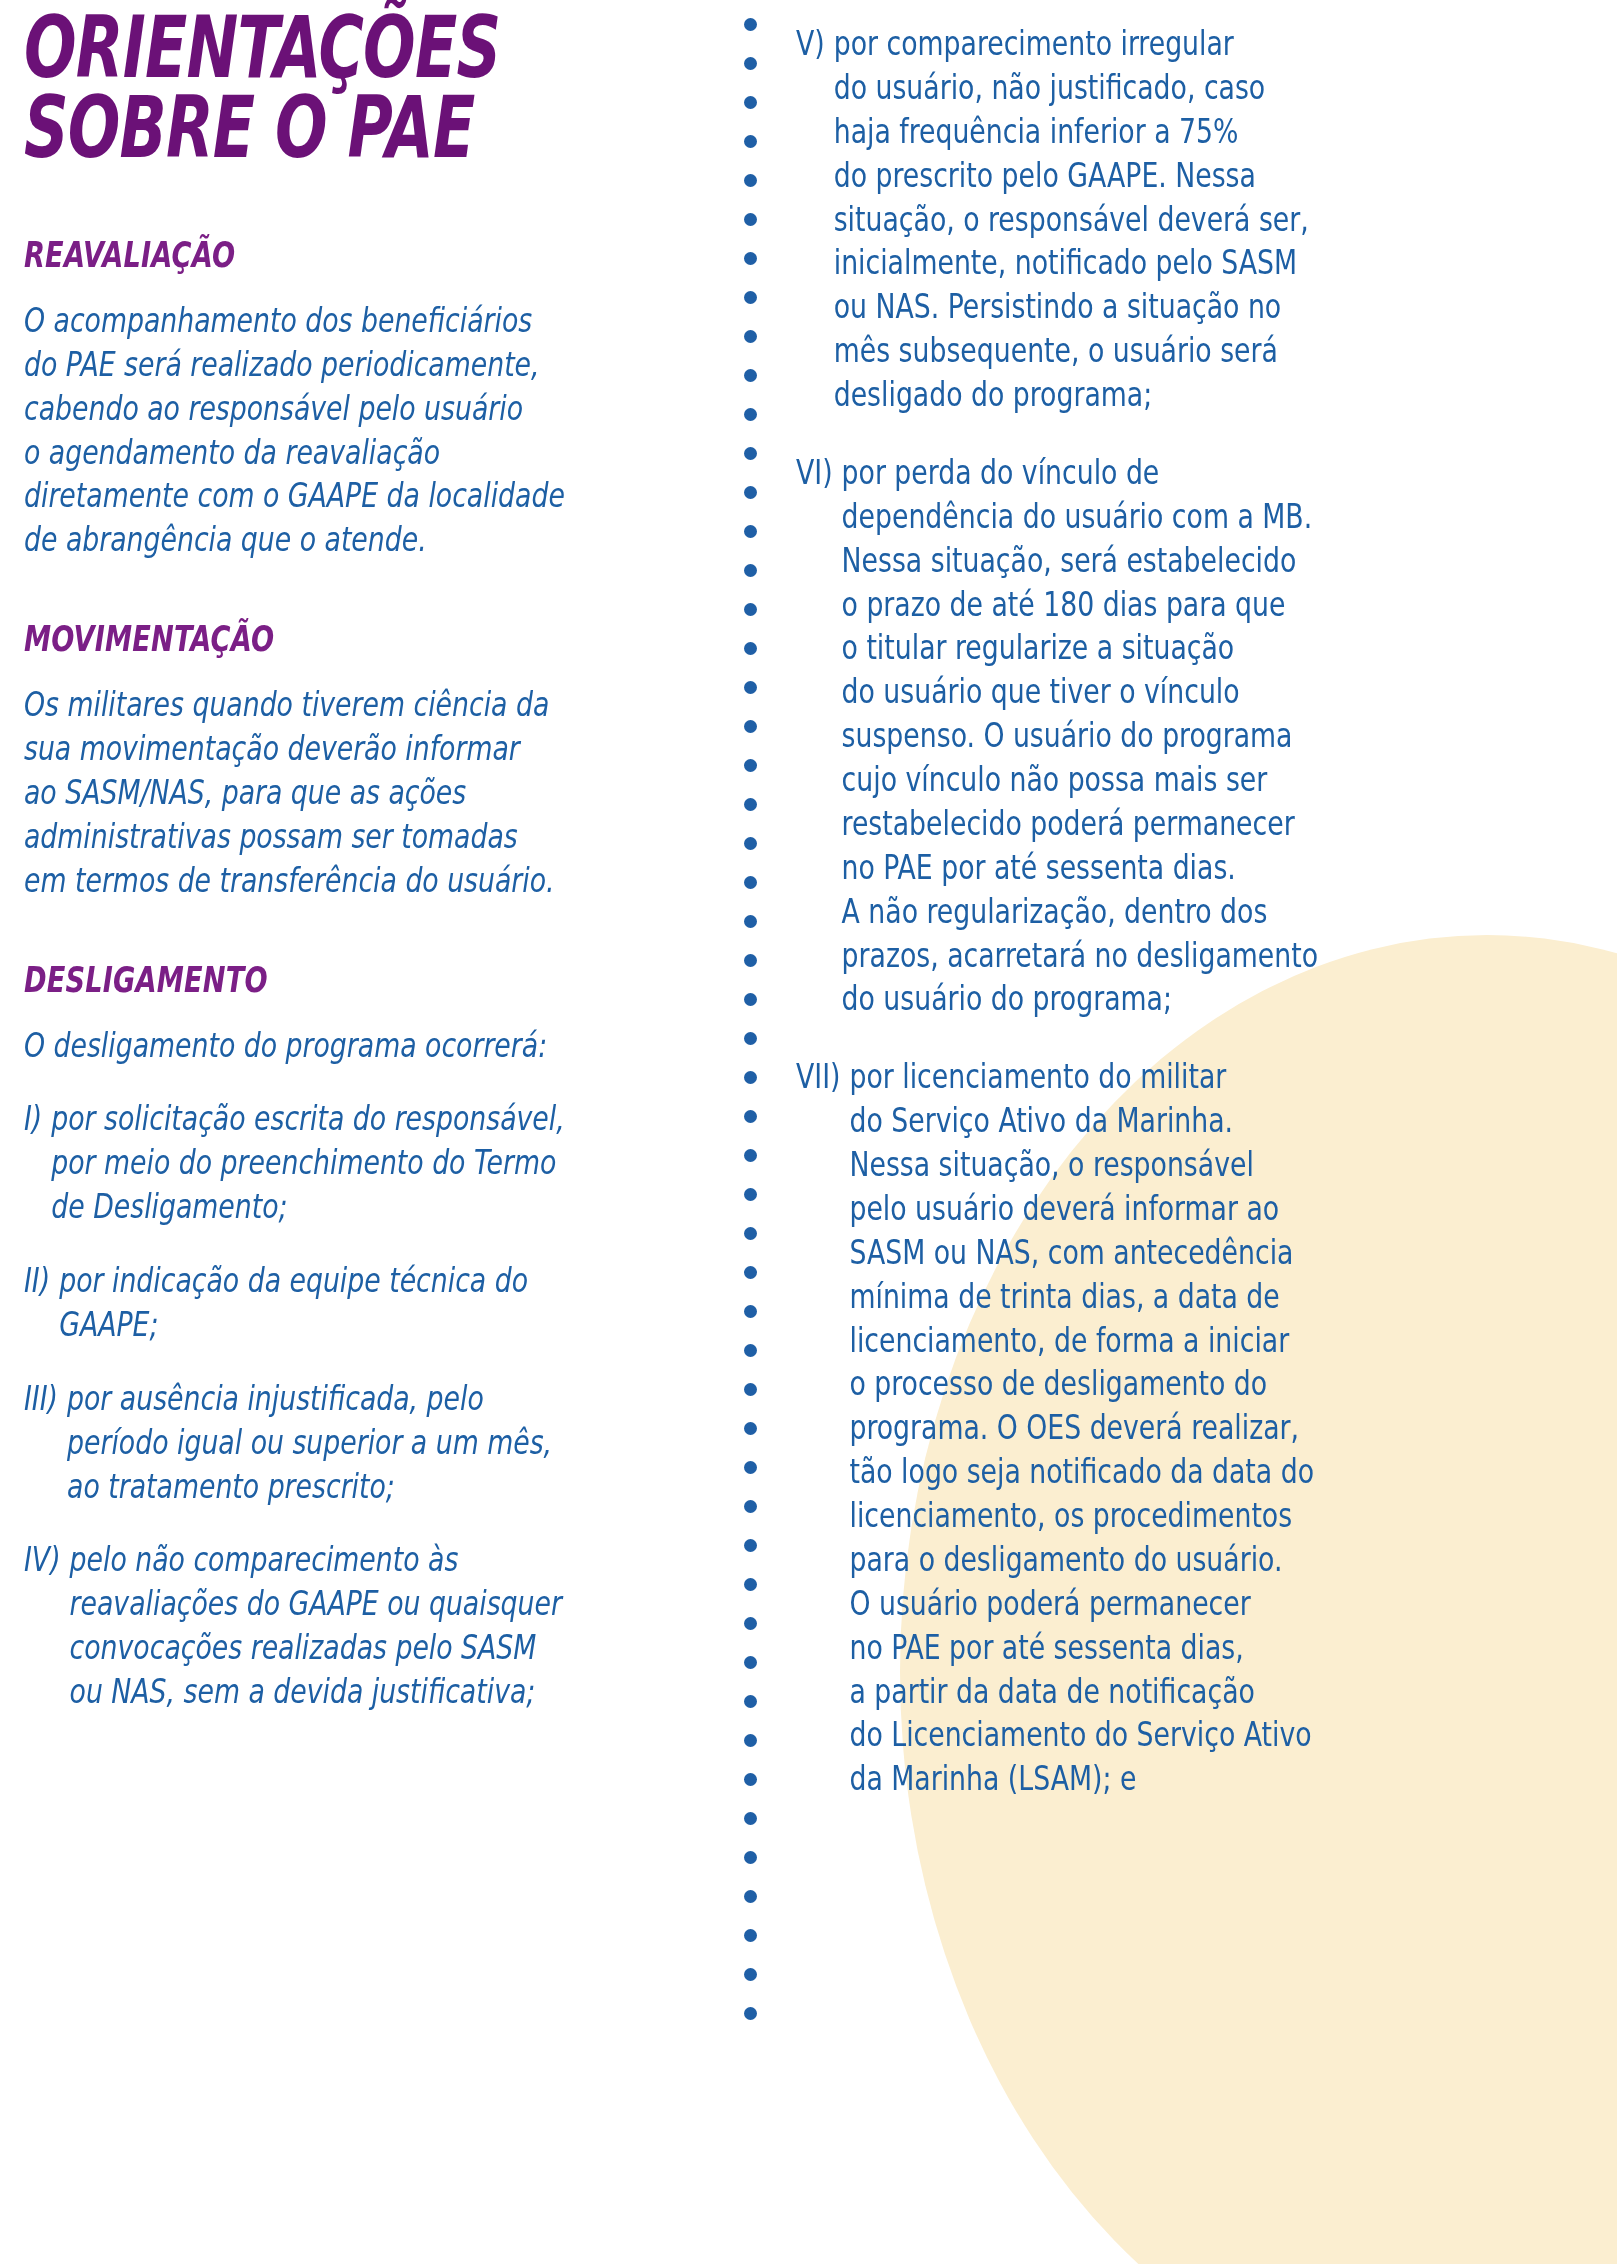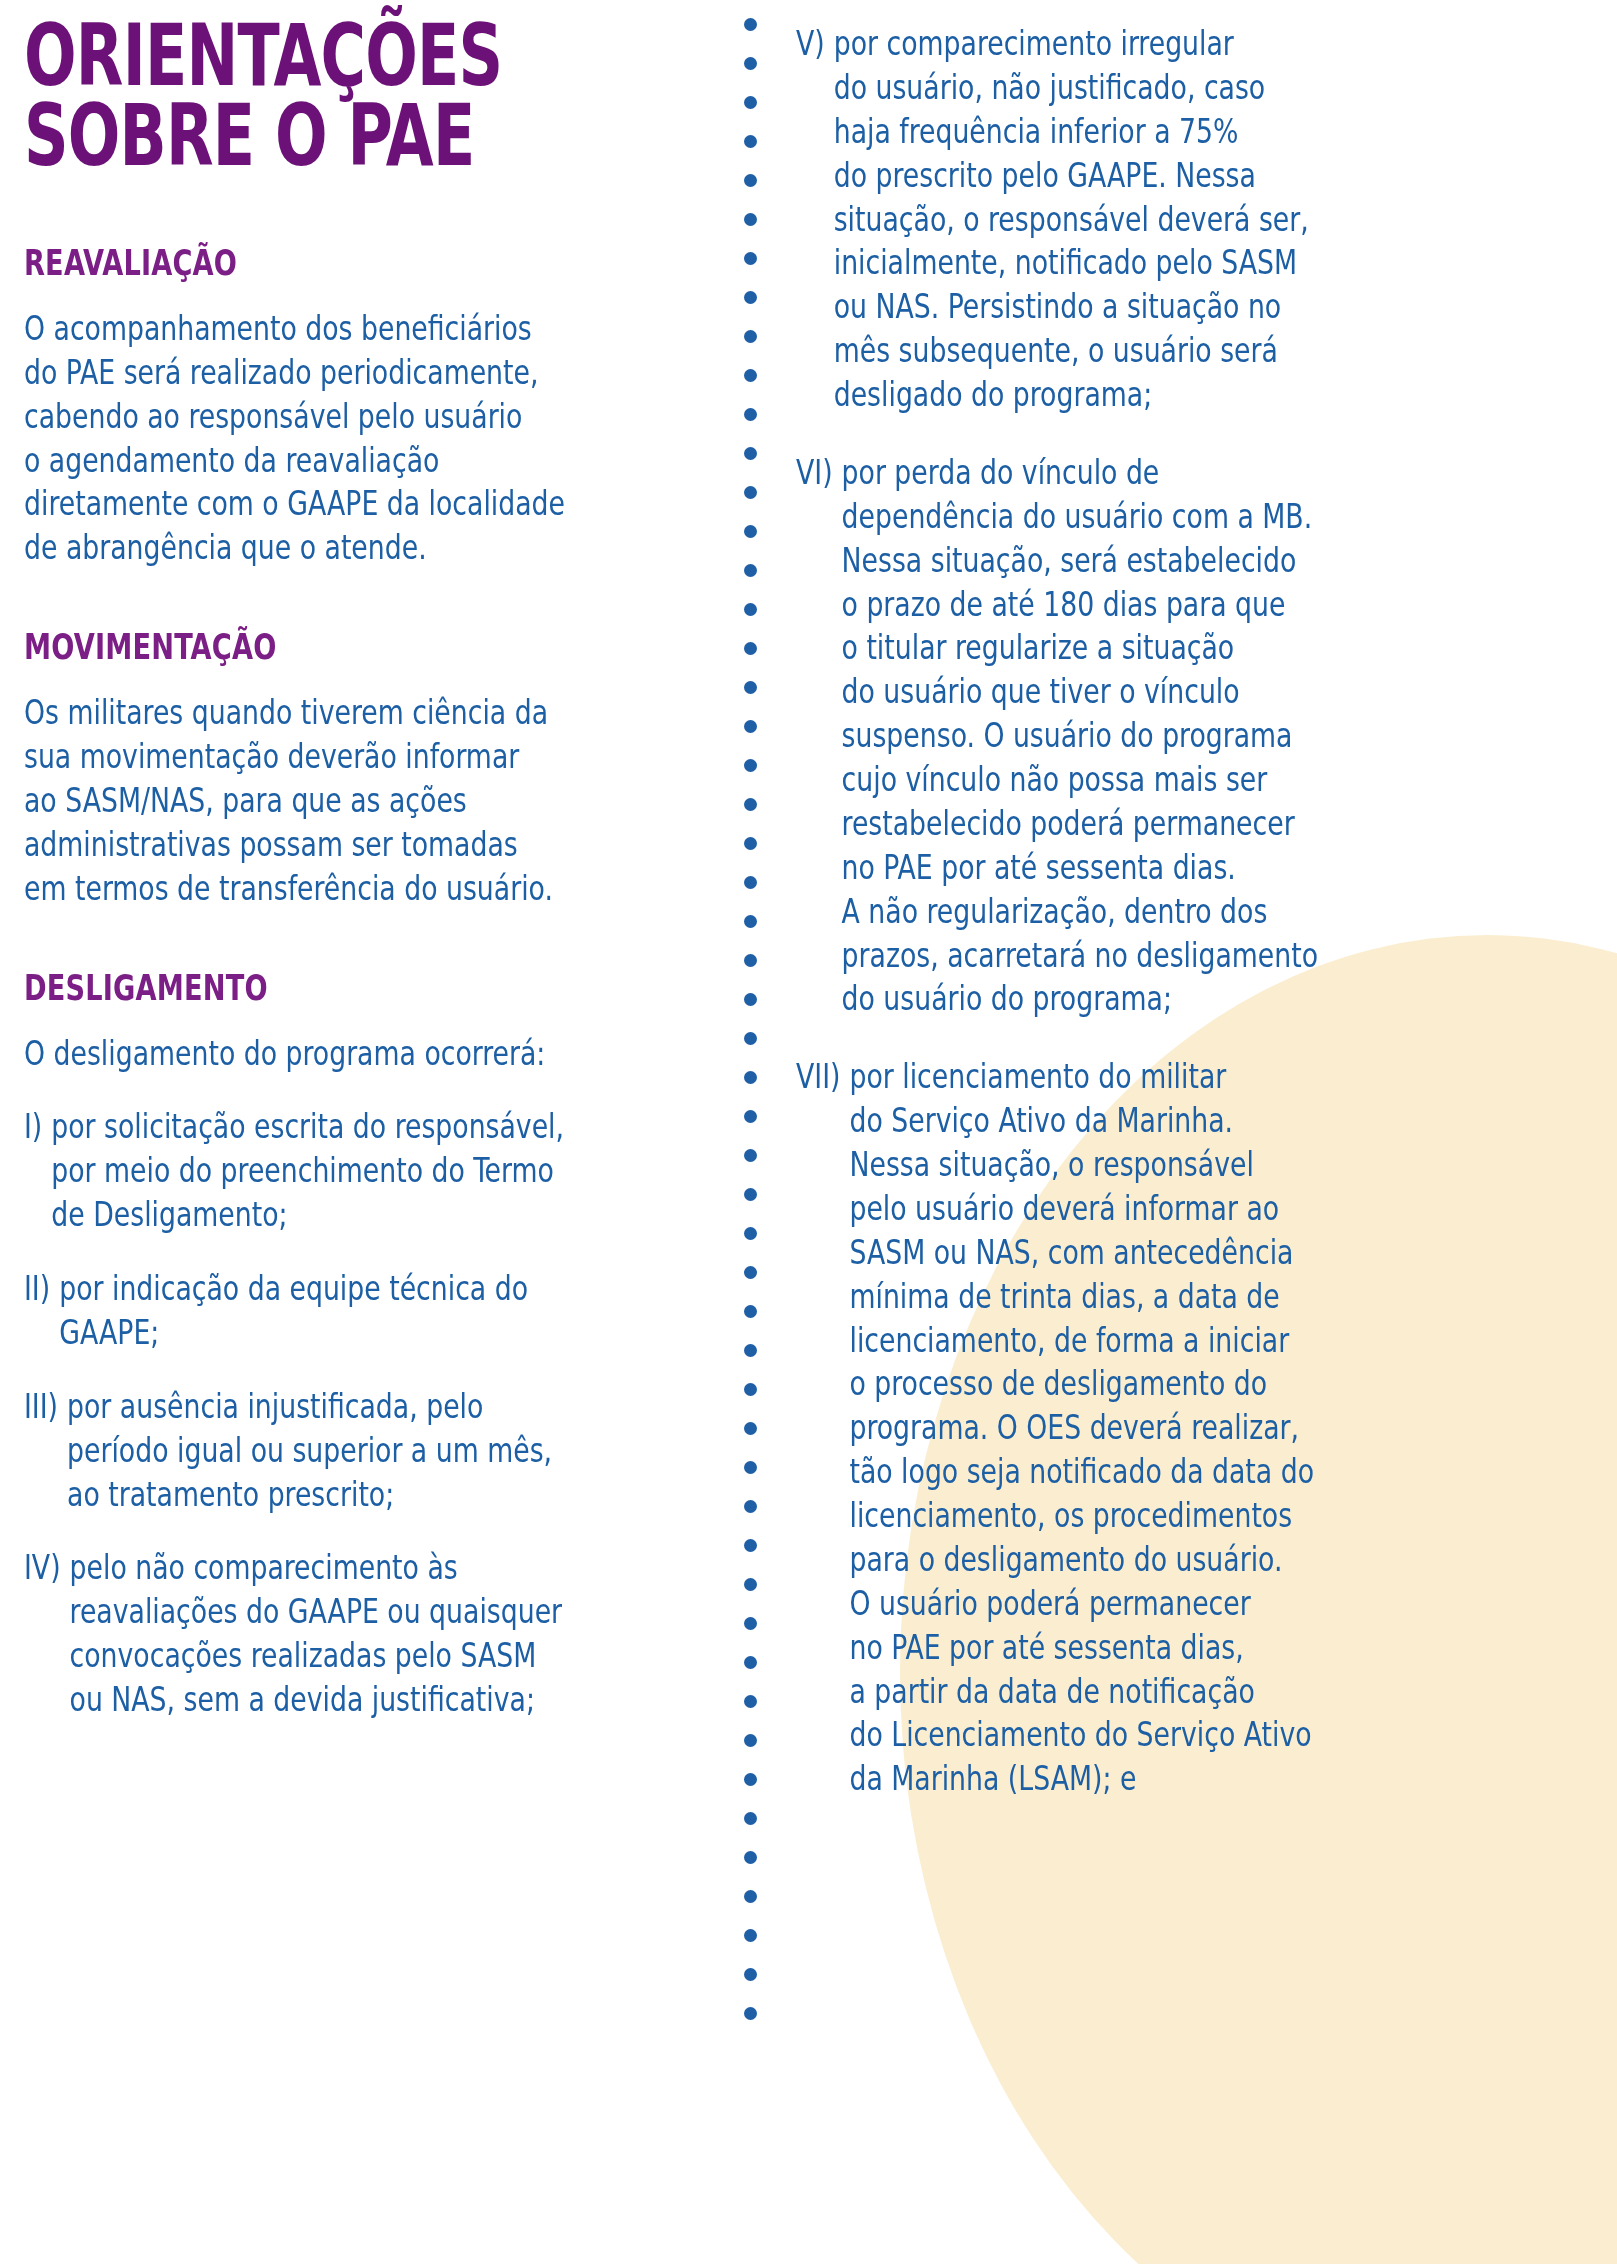--- a/index.html
+++ b/index.html
@@ -30,21 +30,21 @@
     height: 1473px;
     left: 900px;
     top: 935px;
   }
 
   
   .col {
     position: absolute;
     z-index: 2;
   }
-  #col-left  { left: 24px;  top: 8px;   width: 697px; }
+  #col-left  { left: 24px;  top: 0px;   width: 697px; font-style: italic; }
   #col-right { left: 796px; top: 22px;  width: 796px; }
 
   
   #divider {
     position: absolute;
     left: 744px;
     top: 18px;
     width: 14px;
     height: 2038px;
     z-index: 3;

